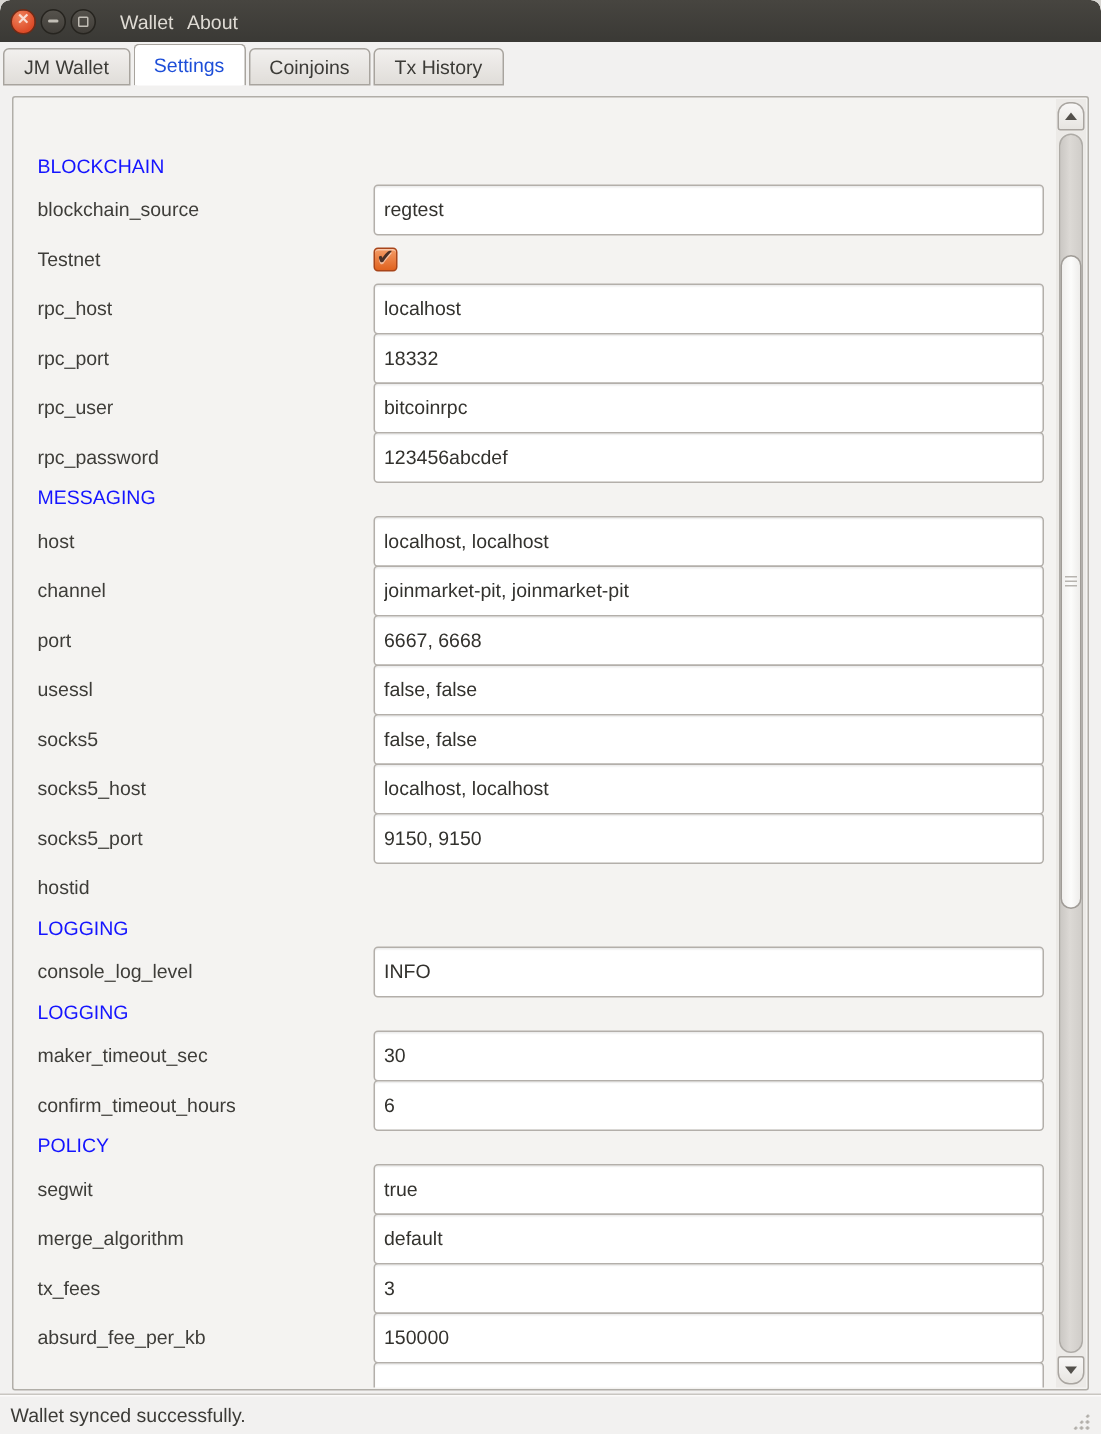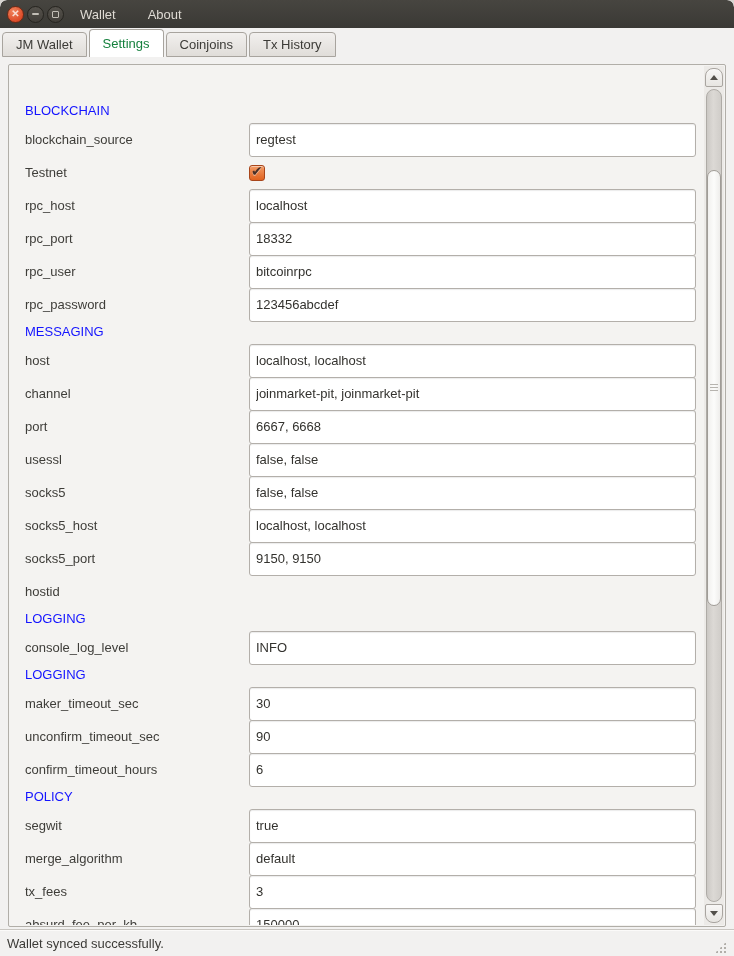--- a/index.html
+++ b/index.html
@@ -14,31 +14,31 @@
     height:28px;background:linear-gradient(#474540,#3a3935);
     border-radius:7px 7px 0 0;display:flex;align-items:center;padding:0 7px;
   }
   .winbtn{width:17px;height:17px;border-radius:50%;margin-right:3px;
     display:flex;align-items:center;justify-content:center;flex:0 0 auto;cursor:default;}
   .winbtn.close{background:radial-gradient(circle at 35% 28%,#f0835c,#dd4b28 72%);border:1px solid #6f2a16;}
   .winbtn.close .x{color:#f9ded4;font-size:10px;line-height:10px;font-weight:bold;}
   .winbtn.dark{background:linear-gradient(#55524c,#413e39);border:1px solid #26241f;}
   .glyph-min{display:block;width:7px;height:2px;background:#c2beb6;border-radius:1px;}
   .glyph-max{display:block;width:7px;height:7px;border:1.5px solid #c2beb6;border-radius:1px;}
-  .menus{margin-left:13px;display:flex;gap:32px;}
+  .menus{margin-left:13px;display:flex;gap:9px;}
   .menu-item{color:#dfdbd4;cursor:default;}
   
   .tabbar{height:29px;display:flex;align-items:flex-end;padding-left:2px;position:relative;}
   .tab{
     height:25px;line-height:24px;padding:0 13px;margin-right:2px;
     background:linear-gradient(#f2f0ee,#e0ddd9);
     border:1px solid #a8a49e;border-radius:4px 4px 0 0;color:#3c3b37;cursor:default;
   }
   .tab.active{
-    height:28px;line-height:27px;background:#ffffff;border-bottom:none;color:#15803d;
+    height:28px;line-height:27px;background:#ffffff;border-bottom:none;color:#1d4ed8;
   }
   
   .content-frame{
     position:absolute;left:8px;right:8px;top:64px;bottom:29px;
     border:1px solid #b1aea8;background:#f4f3f1;border-radius:2px;
   }
   .form{
     position:absolute;top:1px;left:1px;right:21px;bottom:1px;
     overflow:hidden;padding:10px 8px 0 15px;margin-top:24px;
   }
@@ -179,24 +179,20 @@
         <div class="row">
           <span class="f-label">console_log_level</span>
           <input type="text" class="f-input" value="INFO" style="">
         </div>
         <div class="section-title">LOGGING</div>
         <div class="row">
           <span class="f-label">maker_timeout_sec</span>
           <input type="text" class="f-input" value="30" style="">
         </div>
         <div class="row">
-          <span class="f-label">unconfirm_timeout_sec</span>
-          <input type="text" class="f-input" value="90" style="">
-        </div>
-        <div class="row">
           <span class="f-label">confirm_timeout_hours</span>
           <input type="text" class="f-input" value="6" style="">
         </div>
         <div class="section-title">POLICY</div>
         <div class="row">
           <span class="f-label">segwit</span>
           <input type="text" class="f-input" value="true" style="">
         </div>
         <div class="row">
           <span class="f-label">merge_algorithm</span>

